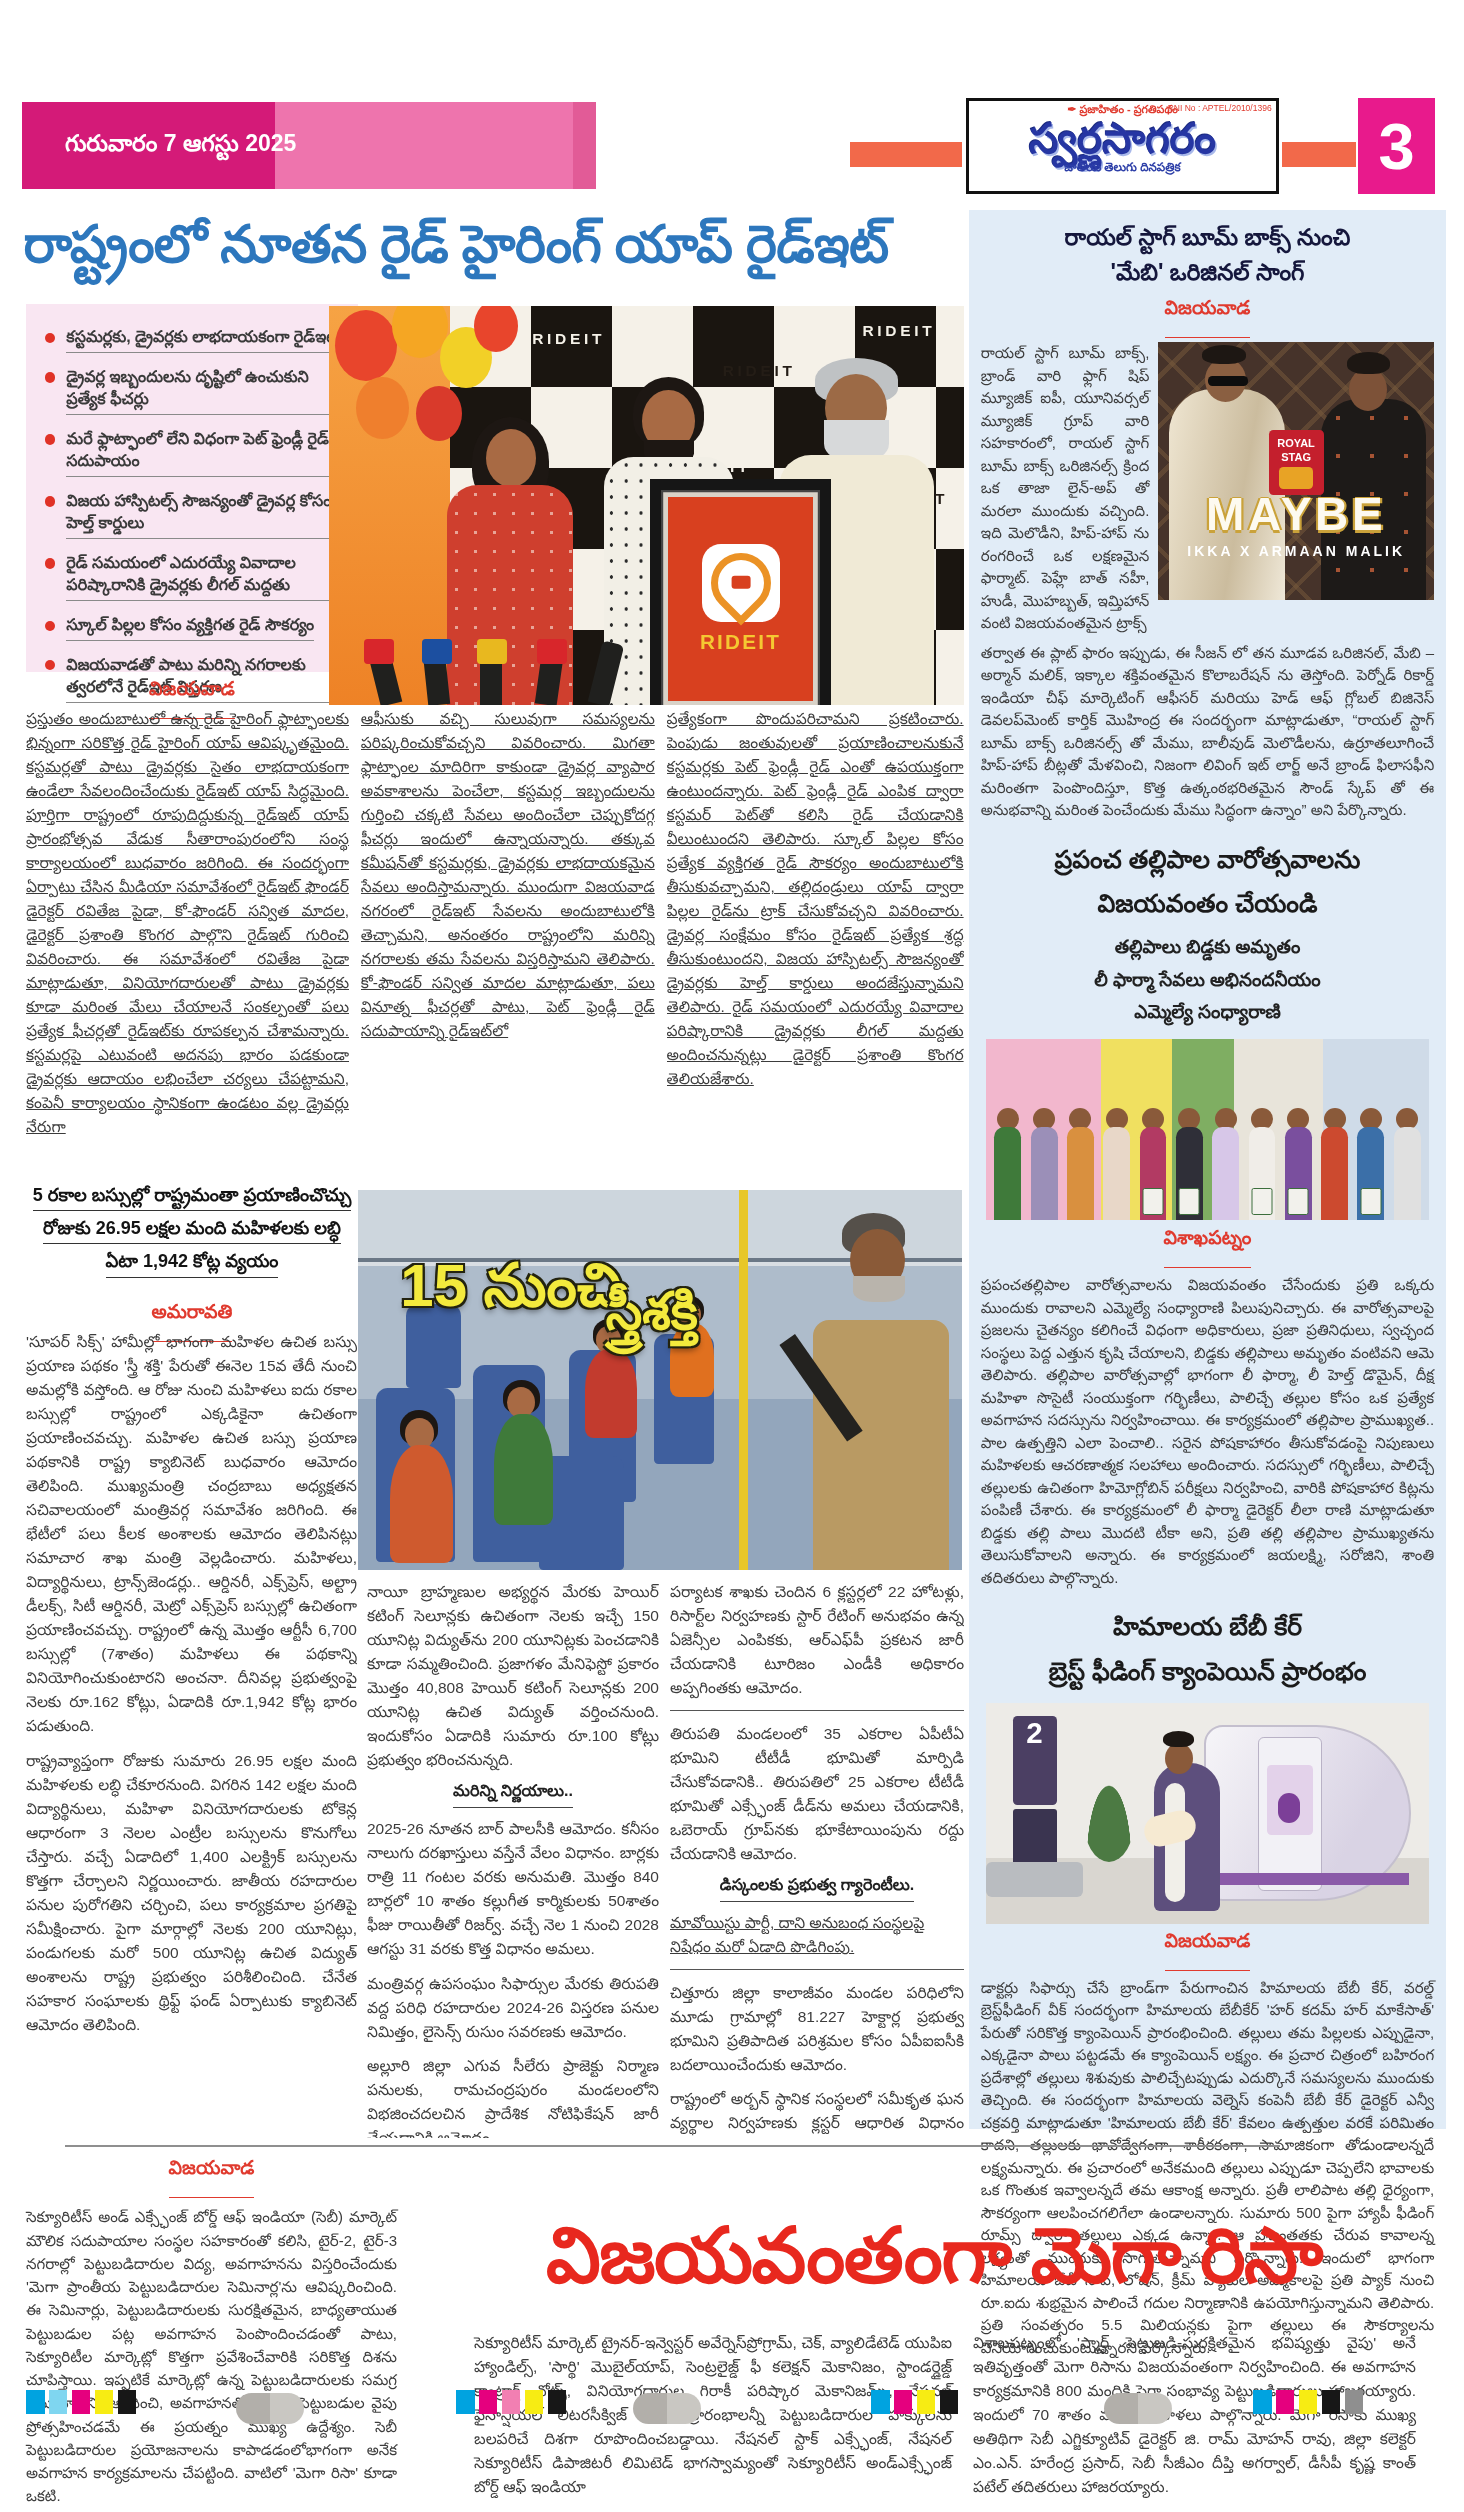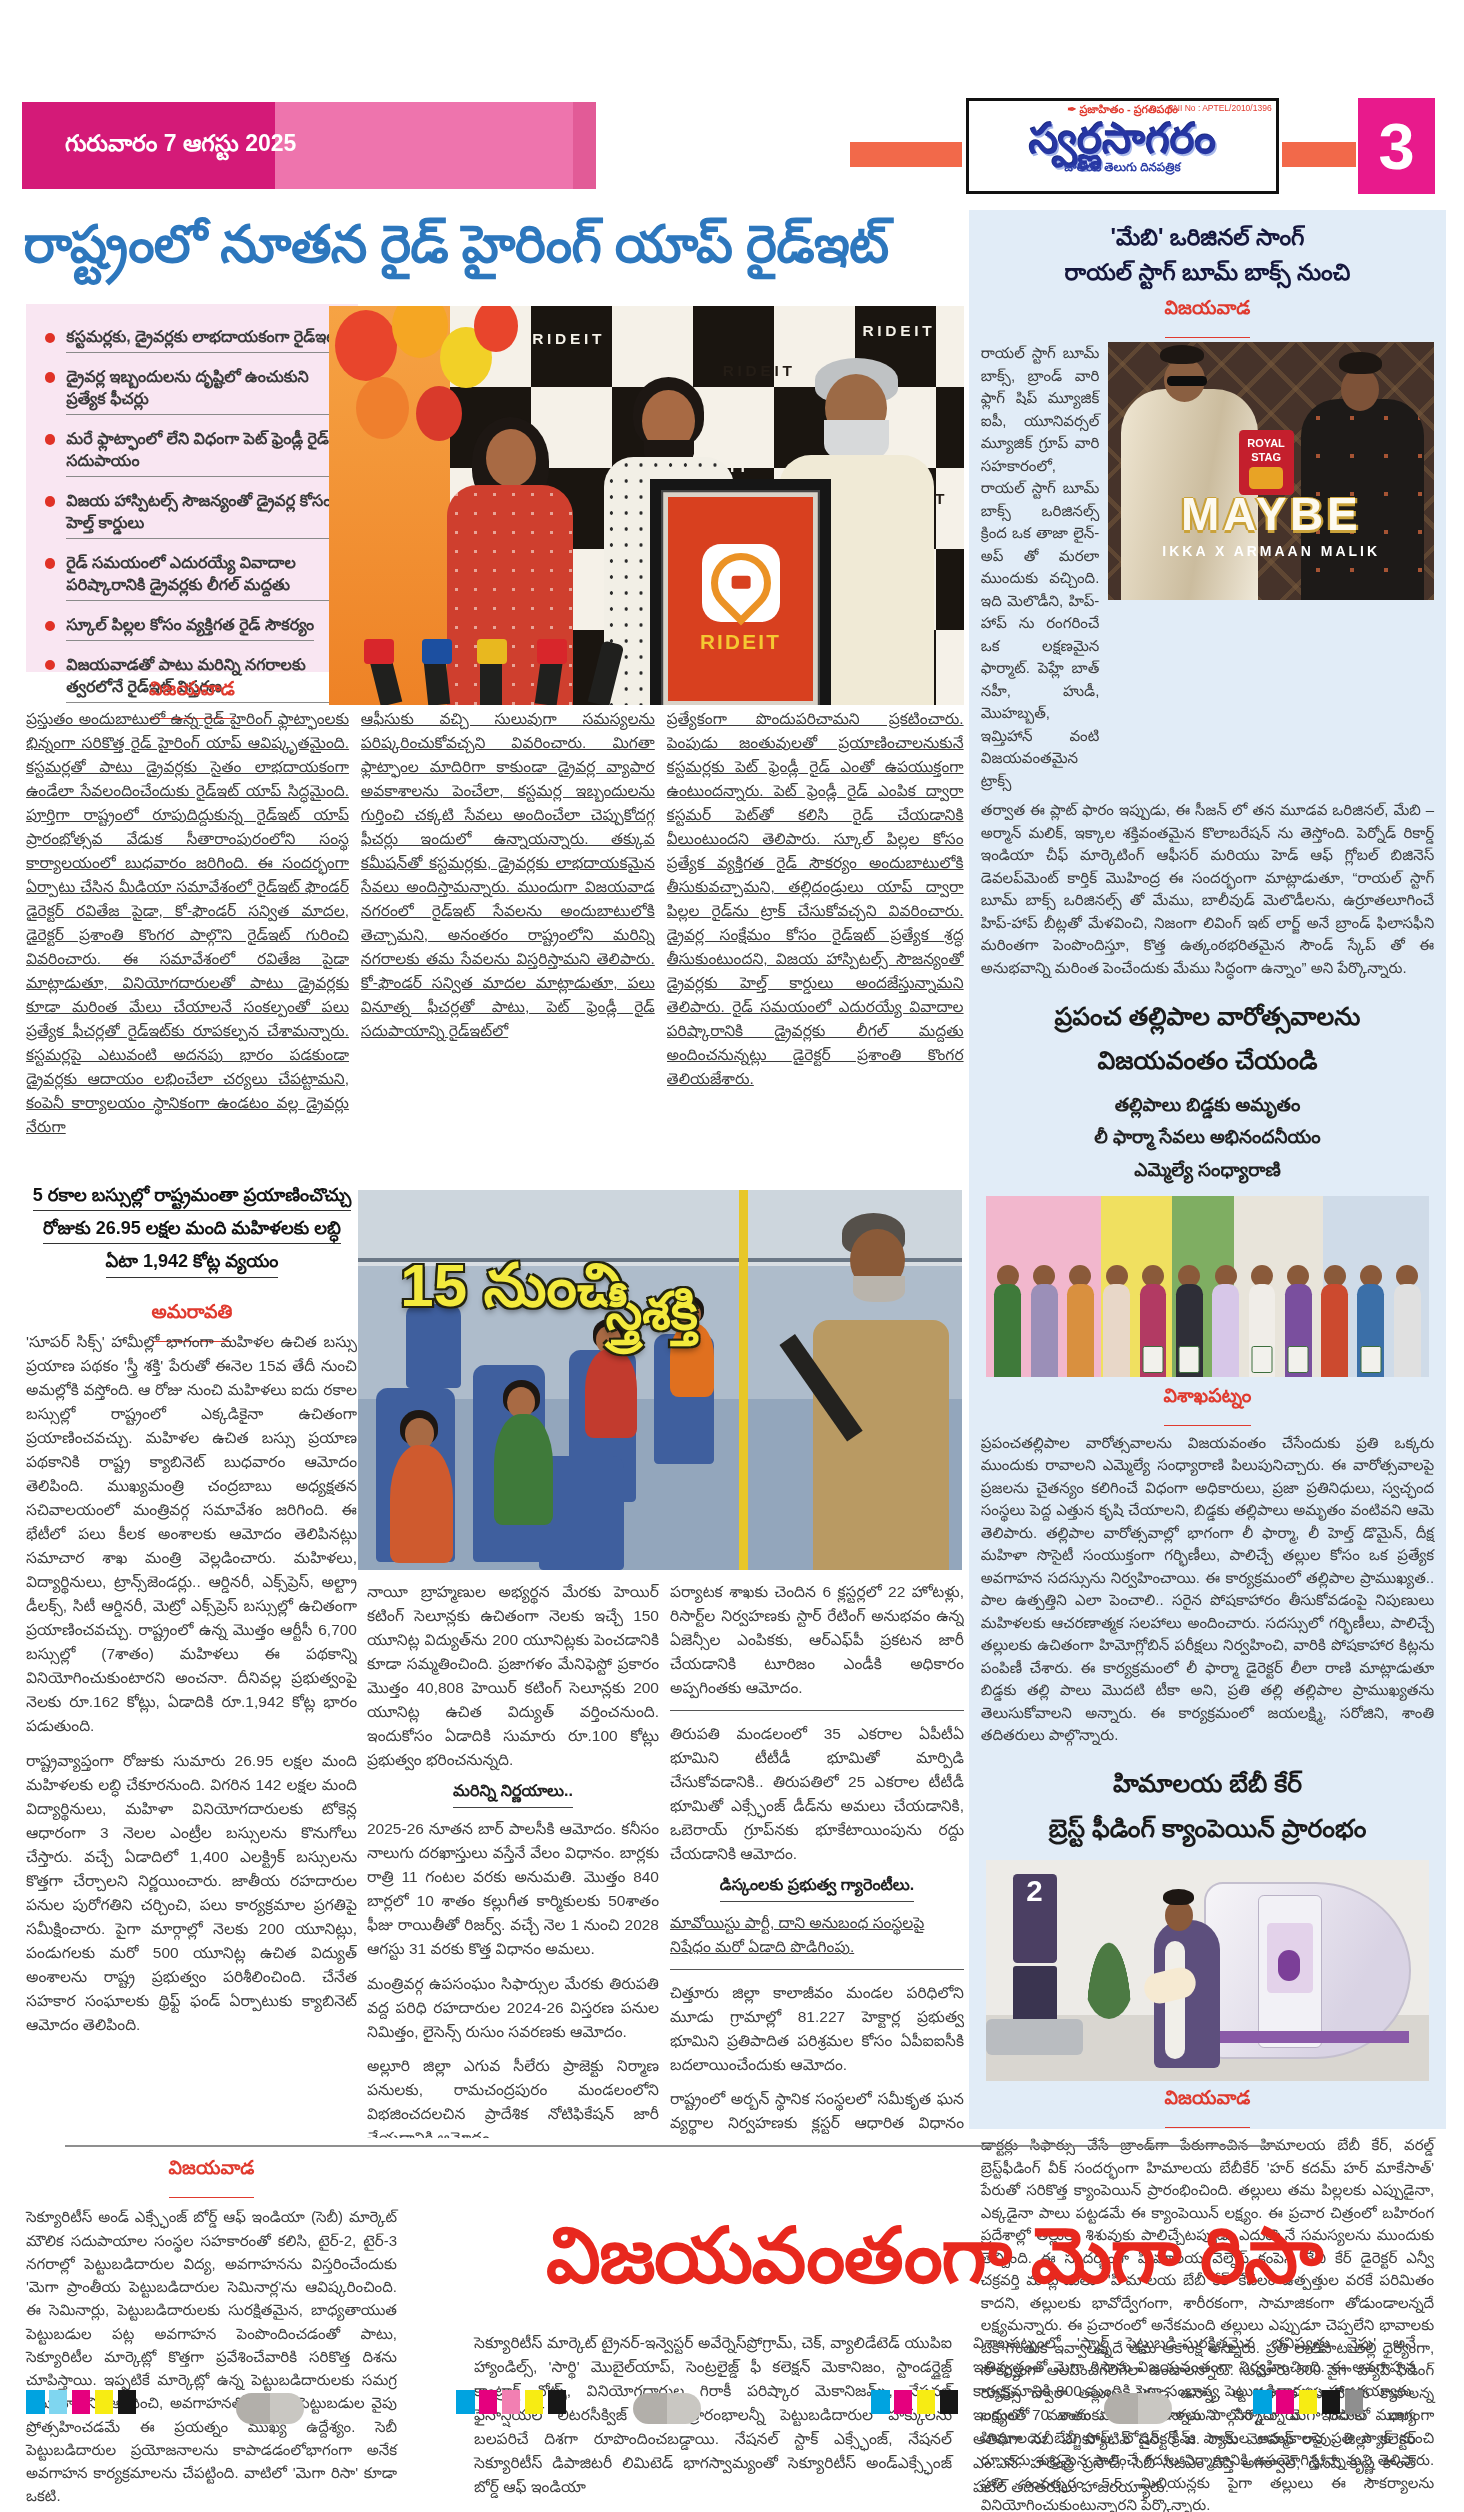--- a/index.html
+++ b/index.html
@@ -93,21 +93,21 @@
   .sari{position:absolute;border-radius:45% 45% 8.9px 8.9px;}
 
   
   .right-rail{position:absolute;left:969px;top:210px;width:477px;height:1919px;background:#e1ecf7;
      padding:10.3px 11.8px;box-sizing:border-box;}
   .rs-headline{font-size:23px;font-weight:800;color:#15173c;text-align:center;line-height:1.5;}
   .rail-dateline{margin:7.4px 0 4.4px 0;}
   .rs-row{display:flex;gap:8.9px;margin-top:3px;}
   .rs-left{width:173px;}
   .rail-body{font-size:15px;line-height:1.5;text-align:justify;color:#3c3c3c;margin:0;}
-  .maybe{position:relative;width:326px;height:258px;overflow:hidden;background:#46332a;flex:none;
+  .maybe{position:relative;width:276px;height:258px;overflow:hidden;background:#46332a;flex:none;
      background-image:repeating-linear-gradient(45deg,rgba(120,90,60,.5) 0 4.4px,transparent 4.4px 35px),
                       repeating-linear-gradient(-45deg,rgba(120,90,60,.5) 0 4.4px,transparent 4.4px 35px);}
   .mb-man1{position:absolute;left:4%;bottom:0;width:42%;height:82%;
      background:linear-gradient(100deg,#efe6d2,#cbbc9e 60%,#efe8d8);border-radius:44px 44px 0 0;}
   .mb-man2{position:absolute;right:3%;bottom:0;width:38%;height:78%;background:#1d1a18;border-radius:37px 37px 0 0;
      background-image:radial-gradient(#a65434 2.2px,transparent 2.2px);background-size:34px 38px;}
   .mb-glasses{position:absolute;width:40px;height:10.3px;background:#0e0e0e;border-radius:4.4px;}
   .rstag{position:absolute;left:40%;top:34%;width:55px;height:65px;background:#c41f2d;border-radius:4.4px;
      color:#fff;text-align:center;font-weight:800;font-size:11px;line-height:1.3;padding-top:5.9px;box-sizing:border-box;}
   .rstag .boom{display:block;margin:3px auto 0 auto;width:34px;height:22px;background:#e8a325;border-radius:4.4px;}
@@ -356,22 +356,22 @@
     <p class="bodytext">తిరుపతి మండలంలో 35 ఎకరాల ఏపీటీఏ భూమిని టీటీడీ భూమితో మార్పిడి చేసుకోవడానికి.. తిరుపతిలో 25 ఎకరాల టీటీడీ భూమితో ఎక్స్ఛేంజ్ డీడ్‌ను అమలు చేయడానికి, ఒబెరాయ్ గ్రూప్‌నకు భూకేటాయింపును రద్దు చేయడానికి ఆమోదం.</p>
     <div class="col-subhead"><span>డిస్కంలకు ప్రభుత్వ గ్యారెంటీలు.</span></div>
     <p class="bodytext" style="text-align:left;text-decoration:underline;">మావోయిస్టు పార్టీ, దాని అనుబంధ సంస్థలపై నిషేధం మరో ఏడాది పొడిగింపు.</p>
     <div class="blocksep"></div>
     <p class="bodytext">చిత్తూరు జిల్లా కాలాజీవం మండల పరిధిలోని మూడు గ్రామాల్లో 81.227 హెక్టార్ల ప్రభుత్వ భూమిని ప్రతిపాదిత పరిశ్రమల కోసం ఏపీఐఐసీకి బదలాయించేందుకు ఆమోదం.</p>
     <p class="bodytext">రాష్ట్రంలో అర్బన్ స్థానిక సంస్థలలో సమీకృత ఘన వ్యర్థాల నిర్వహణకు క్లస్టర్ ఆధారిత విధానం అమలుకు ఆమోదం; కొత్త అక్విజిషన్ రూల్స్-2025కు ఆమోదం.</p>
   </div>
 
   <div class="right-rail">
 
+    <div class="rs-headline">రాయల్ స్టాగ్ బూమ్ బాక్స్ నుంచి</div>
     <div class="rs-headline">'మేబి' ఒరిజినల్ సాంగ్</div>
-    <div class="rs-headline">రాయల్ స్టాగ్ బూమ్ బాక్స్ నుంచి</div>
     <div class="dateline rail-dateline">
       <span>విజయవాడ</span>
     </div>
     <div class="rs-row">
       <div class="rs-left rail-body">రాయల్ స్టాగ్ బూమ్ బాక్స్, బ్రాండ్ వారి ఫ్లాగ్ షిప్ మ్యూజిక్ ఐపీ, యూనివర్సల్ మ్యూజిక్ గ్రూప్ వారి సహకారంలో, రాయల్ స్టాగ్ బూమ్ బాక్స్ ఒరిజినల్స్ క్రింద ఒక తాజా లైన్-అప్ తో మరలా ముందుకు వచ్చింది. ఇది మెలొడీని, హిప్-హాప్ ను రంగరించే ఒక లక్షణమైన ఫార్మాట్. పెహ్లే బాత్ నహీ, హుడీ, మొహబ్బత్, ఇమ్తిహాన్ వంటి విజయవంతమైన ట్రాక్స్</div>
       <div class="maybe">
         <div class="mb-man1"></div>
         <div class="head" style="left:17%;top:6%;width:41px;height:44px;background:#8a5f41;"></div>
         <div class="hair" style="left:16%;top:1%;width:44px;height:19px;"></div>
         <div class="mb-glasses" style="left:18%;top:13%;"></div>

